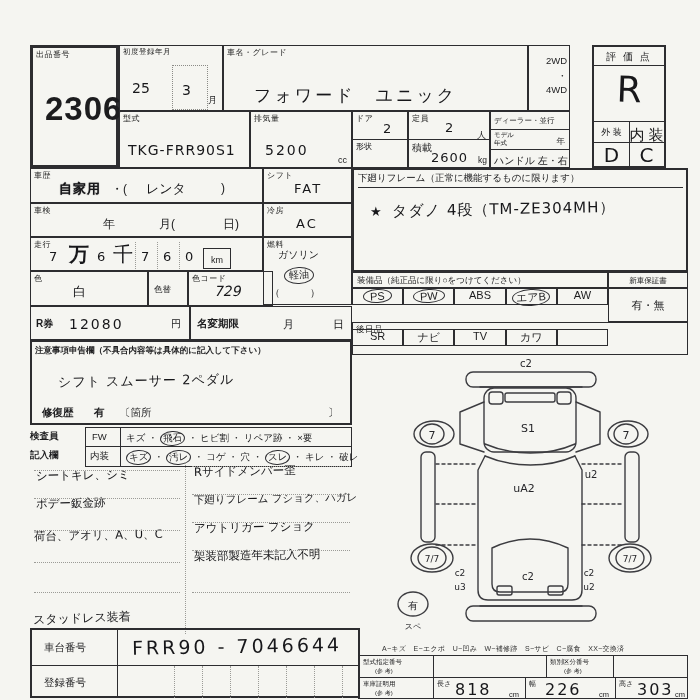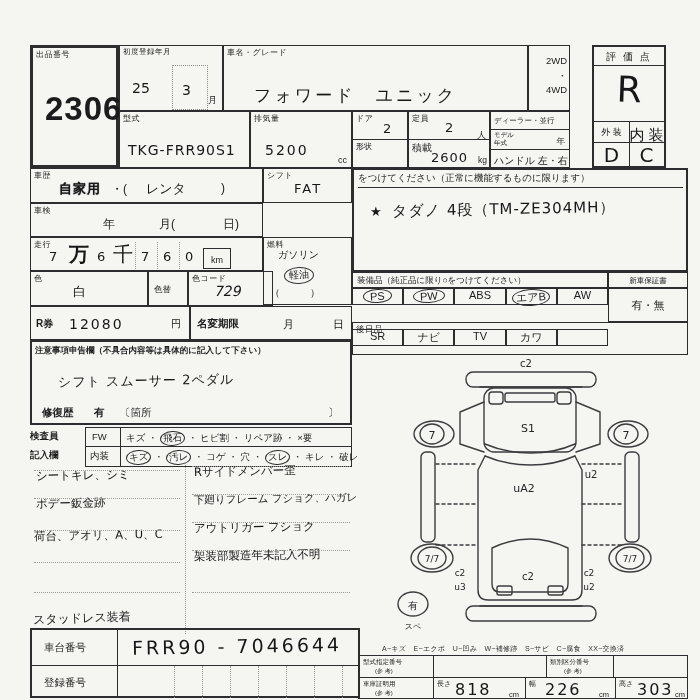--- a/index.html
+++ b/index.html
@@ -115,20 +115,24 @@
     <span class="lbl">シフト</span>
     <span class="abs hw" style="left:30px;top:12px;font-size:13px;letter-spacing:2px;">FAT</span>
   </div>
 
   <div class="cell" style="left:30px;top:203px;width:233px;height:34px;">
     <span class="lbl">車検</span>
     <span class="abs pr" style="left:72px;top:12px;font-size:12px;">年</span>
     <span class="abs pr" style="left:128px;top:12px;font-size:12px;">月(</span>
     <span class="abs pr" style="left:192px;top:12px;font-size:12px;">日)</span>
   </div>
+  <div class="cell" style="left:263px;top:203px;width:89px;height:34px;">
+    <span class="lbl">冷房</span>
+    <span class="abs hw" style="left:32px;top:12px;font-size:13px;letter-spacing:2px;">AC</span>
+  </div>
 
   <div class="cell" style="left:30px;top:237px;width:233px;height:34px;">
     <span class="lbl">走行</span>
     <span class="abs hw" style="left:18px;top:11px;font-size:13px;">7</span>
     <span class="abs hw" style="left:38px;top:3px;font-size:20px;font-weight:700;">万</span>
     <span class="abs hw" style="left:66px;top:11px;font-size:13px;">6</span>
     <span class="abs hw" style="left:82px;top:3px;font-size:20px;">千</span>
     <span class="dotv" style="left:104px;top:4px;height:27px;"></span>
     <span class="abs hw" style="left:110px;top:11px;font-size:13px;">7</span>
     <span class="dotv" style="left:126px;top:4px;height:27px;"></span>
@@ -166,21 +170,21 @@
     <span class="abs hw" style="left:38px;top:9px;font-size:14px;letter-spacing:2px;">12080</span>
     <span class="abs pr" style="right:8px;top:10px;font-size:10px;">円</span>
   </div>
   <div class="cell" style="left:190px;top:306px;width:162px;height:34px;">
     <span class="abs pr" style="left:6px;top:10px;font-size:10.5px;font-weight:700;">名変期限</span>
     <span class="abs pr" style="left:92px;top:10px;font-size:11px;">月</span>
     <span class="abs pr" style="left:142px;top:10px;font-size:11px;">日</span>
   </div>
 
   <div class="cell" style="left:352px;top:168px;width:336px;height:104px;border-width:2px;">
-    <div class="abs pr nowrap" style="left:4px;top:2px;font-size:9.5px;border-bottom:1px solid #2d2d30;padding-bottom:2px;width:325px;">をつけてください（正常に機能するものに限ります）</div>
+    <div class="abs pr nowrap" style="left:4px;top:2px;font-size:9.5px;border-bottom:1px solid #2d2d30;padding-bottom:2px;width:325px;">下廻りフレーム（正常に機能するものに限ります）</div>
     <span class="abs hw" style="left:16px;top:34px;font-size:13px;">★</span>
     <span class="abs hw" style="left:38px;top:30px;font-size:15px;letter-spacing:1px;transform:rotate(-1deg);">タダノ 4段（TM-ZE304MH）</span>
   </div>
 
   <div class="cell" style="left:352px;top:272px;width:256px;height:16px;">
     <span class="abs pr nowrap" style="left:4px;top:2px;font-size:8.5px;">装備品（純正品に限り○をつけてください）</span>
   </div>
   <div class="cell" style="left:608px;top:272px;width:80px;height:16px;">
     <span class="abs pr" style="left:0;right:0;top:3px;text-align:center;font-size:7.5px;">新車保証書</span>
   </div>

